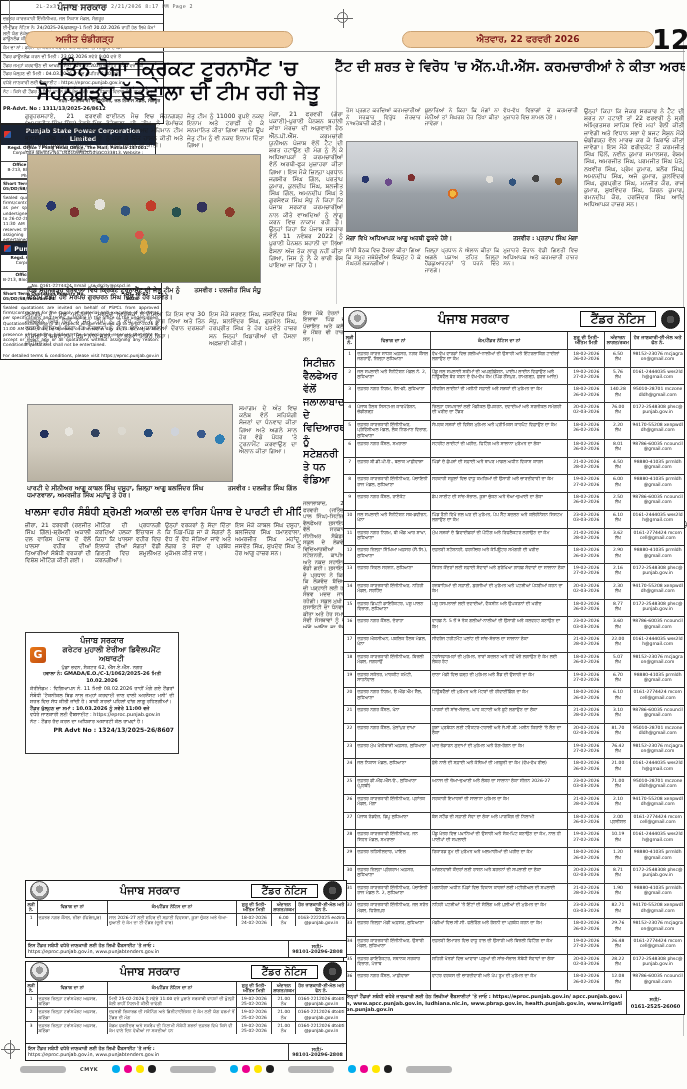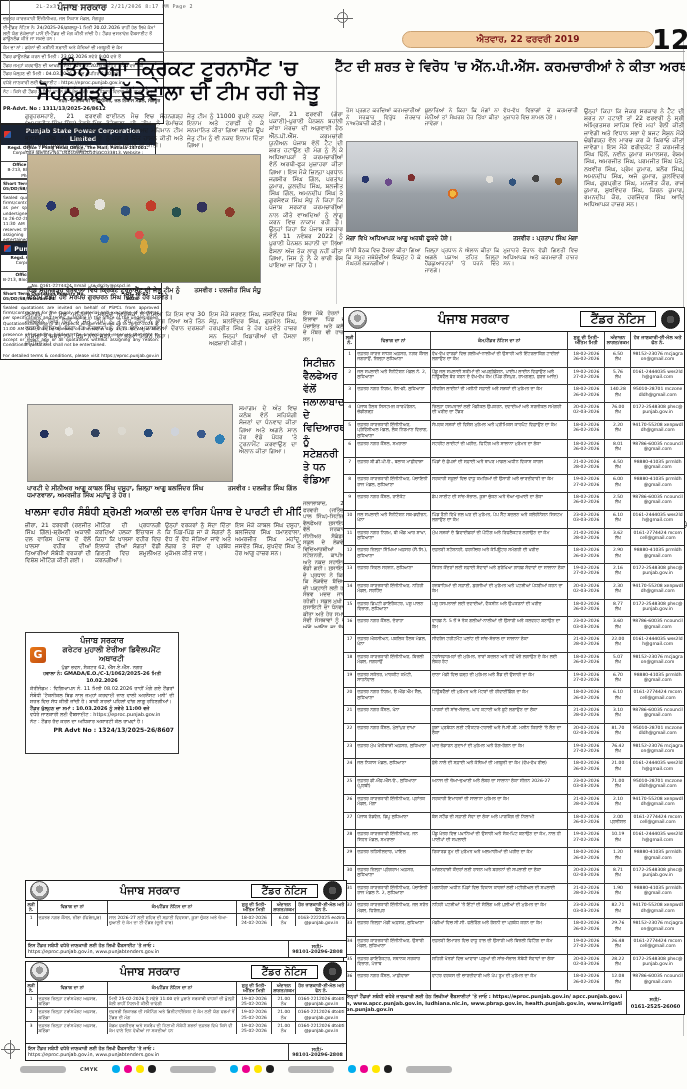--- a/index.html
+++ b/index.html
@@ -164,22 +164,25 @@
 
 <div id="page">
 
   <div class="slug">2L-2x3 | New-2x3M.qxd  2/21/2026  8:17 PM  Page 2</div>
   <div class="crop-l"></div>
   <div class="edge-r"></div>
   <div class="reg t"></div>
   <div class="reg r"></div>
   <div class="reg b"></div>
 
+  <div class="mast-bar mast-left">
+      <span>ਅਜੀਤ ਚੰਡੀਗੜ੍ਹ</span>
+    </div>
   <div class="mast-bar mast-right">
-      <span>ਐਤਵਾਰ, 22 ਫਰਵਰੀ 2019</span>
+      <span>ਐਤਵਾਰ, 22 ਫਰਵਰੀ 2026</span>
     </div>
   <div class="page-num">12</div>
   <div class="mast-rule"></div>
   <div class="vrule"></div>
 
   <div class="hl hl-cricket">ਤਿੰਨ ਰੋਜ਼ਾ ਕ੍ਰਿਕਟ ਟੂਰਨਾਮੈਂਟ 'ਚ ਸੋਹਨਗੜ੍ਹ ਰੱਤੇਵਾਲਾ ਦੀ ਟੀਮ ਰਹੀ ਜੇਤੂ</div>
 
   <div class="cols" style="left:25px;top:112px;width:239px;height:40px">
 
   <div class="body-txt">ਗੁਰੂਹਰਸਹਾਏ, 21 ਫਰਵਰੀ (ਅਮਰਜੀਤ ਸਿੰਘ ਸਿੱਧੂ)-ਨੇੜਲੇ ਪਿੰਡ ਸੋਹਨਗੜ੍ਹ ਰੱਤੇਵਾਲਾ ਵਿਖੇ ਨੌਜਵਾਨ ਭਲਾਈ ਕਲੱਬ ਵੱਲੋਂ ਕਰਵਾਏ ਗਏ ਤਿੰਨ ਰੋਜ਼ਾ ਕ੍ਰਿਕਟ ਟੂਰਨਾਮੈਂਟ ਦਾ ਅੱਜ ਸਮਾਪਤੀ ਸਮਾਰੋਹ ਹੋਇਆ।</div>

